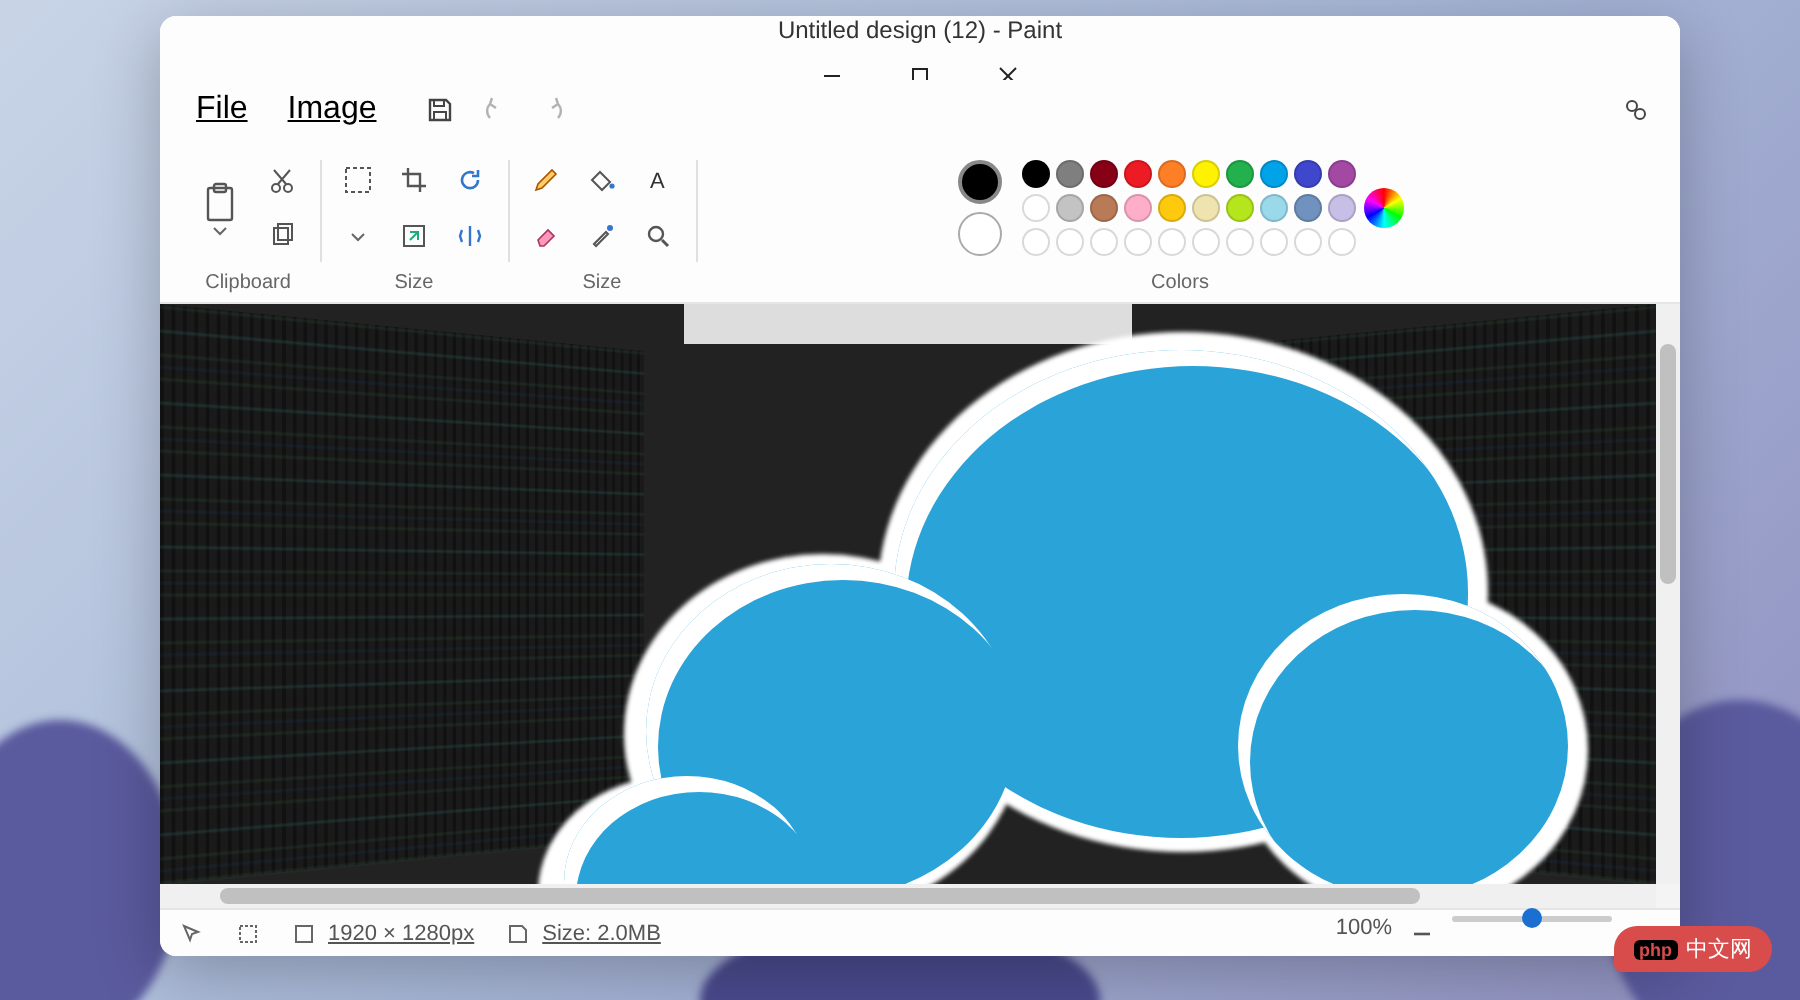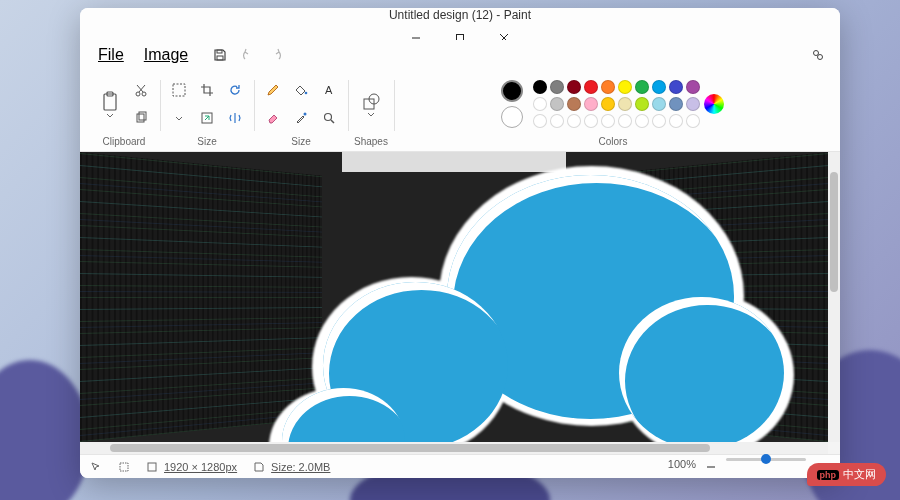--- a/index.html
+++ b/index.html
@@ -259,34 +259,20 @@
                 <circle cx="6" cy="6" r="3.5" fill="none" stroke="#555" stroke-width="1.2"></circle>
                 <line x1="9" y1="9" x2="12" y2="12" stroke="#555" stroke-width="1.5"></line>
               </svg>
             </div>
         </div>
       </div>
       <div class="rgroup-label">Size</div>
     </div>
 
 
-    <div class="rgroup">
-      <div class="rgroup-body">
-        <div class="rbtn large">
-            <svg width="20" height="20" viewBox="0 0 20 20">
-              <rect x="3" y="7" width="10" height="10" fill="none" stroke="#555"></rect>
-              <circle cx="13" cy="7" r="5" fill="none" stroke="#555"></circle>
-            </svg>
-            <svg width="8" height="5" viewBox="0 0 8 5">
-              <path d="M1 1l3 3 3-3" fill="none" stroke="#666"></path>
-            </svg>
-          </div>
-      </div>
-      <div class="rgroup-label">Shapes</div>
-    </div>
 
 
     <div class="rgroup" style="flex:1">
       <div class="rgroup-body">
         <div class="current-colors">
           <div class="cur-swatch" id="cur-primary" style="background: rgb(0, 0, 0);"></div>
           <div class="cur-swatch secondary" id="cur-secondary" style="background: rgb(255, 255, 255);"></div>
         </div>
         <div class="color-swatches" id="palette">
             <div class="swatch-row">

